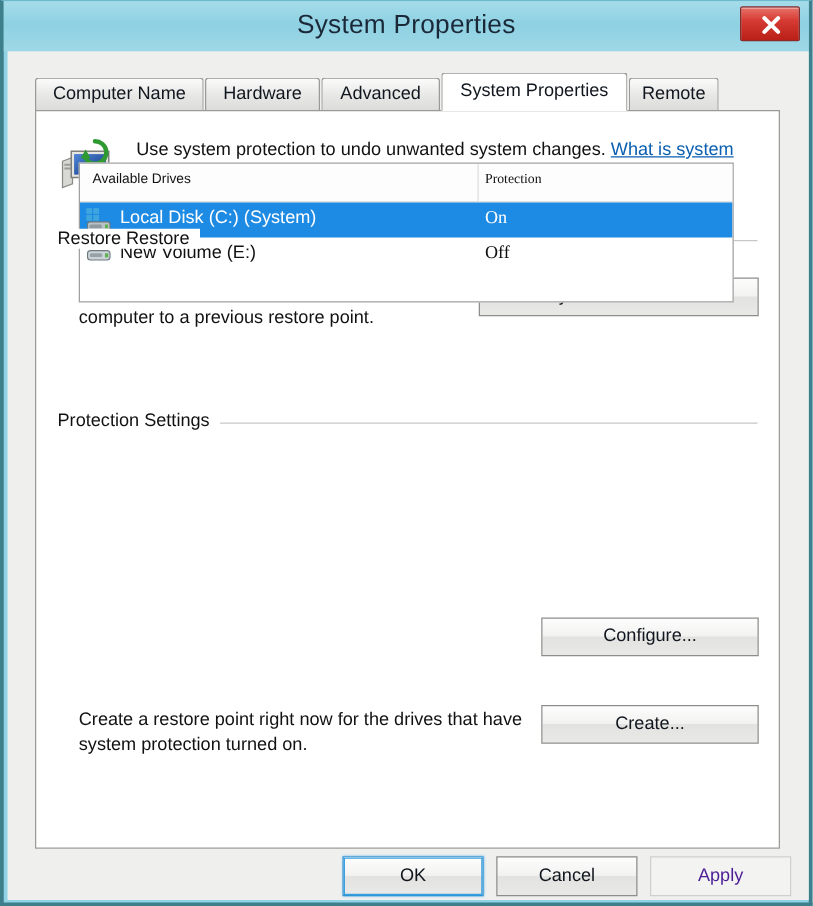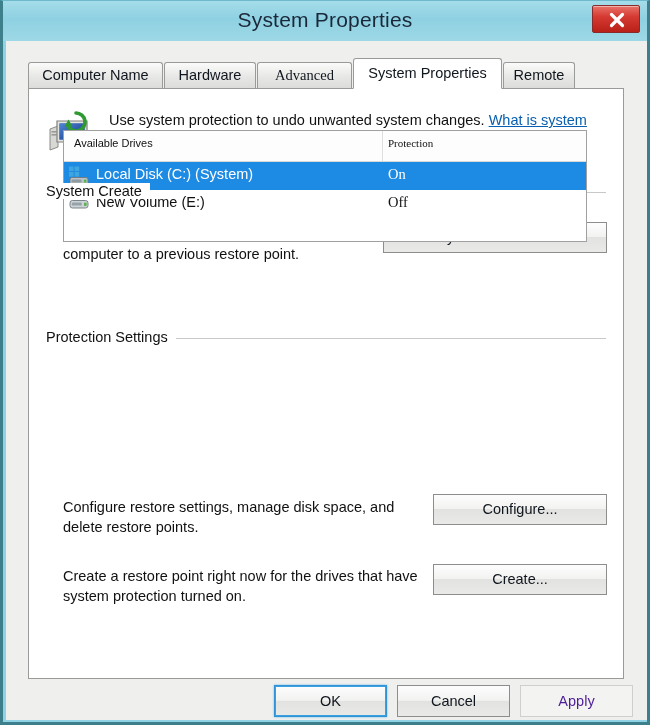--- a/index.html
+++ b/index.html
@@ -250,21 +250,21 @@
         <path d="M3.5 3.5 L14.5 14.5 M14.5 3.5 L3.5 14.5" stroke="#ffffff" stroke-width="3.2" stroke-linecap="round" fill="none"></path>
       </svg>
     </div>
   </div>
 
   <div id="dialog-body">
 
     <div id="tabstrip">
       <div class="tab" style="left:0px; width:135px;">Computer Name</div>
       <div class="tab" style="left:136px; width:92px;">Hardware</div>
-      <div class="tab" style="left:229px; width:95px;font-family:Liberation Serif, serif;">Advanced</div>
+      <div class="tab" style="left:229px; width:95px;">Advanced</div>
       <div class="tab active" style="left:325px; width:149px;">System Properties</div>
       <div class="tab" style="left:475px; width:72px;">Remote</div>
     </div>
 
     <div id="tabpanel">
 
       <div id="intro">
         <svg id="shield-icon" viewBox="0 0 48 48">
 
           <path d="M4 22 L12 19 L12 40 L4 43 Z" fill="#d8d8d4" stroke="#8a8a86" stroke-width="1"></path>
@@ -285,21 +285,21 @@
 
           <path d="M30 6 a9 9 0 1 1 -7.8 13.4" fill="none" stroke="#2f9a32" stroke-width="3.6" stroke-linecap="round"></path>
           <path d="M22.5 12.5 L18.5 19.5 L26.5 19.5 Z" fill="#2f9a32"></path>
         </svg>
 
         <div id="intro-text">
           <span>Use system protection to undo unwanted system changes. </span><a>What is system protection?</a>
         </div>
       </div>
 
-      <div class="group-label" style="left:17px; top:94px;">System Create</div>
+      <div class="group-label" style="left:17px; top:94px;">Restore Restore</div>
       <div class="group-rule" style="left:17px; top:103px; width:560px;"></div>
 
       <div class="body-text" style="left:34px; top:135px; width:330px;">You can undo system changes by reverting your computer to a previous restore point.</div>
       <div class="btn" style="left:354px; top:133px; width:224px; height:31px; line-height:29px;">System Restore...</div>
 
       <div class="group-label" style="left:17px; top:240px;">Protection Settings</div>
       <div class="group-rule" style="left:17px; top:249px; width:560px;"></div>
 
       <div id="drive-list">
         <div id="list-header">
@@ -327,21 +327,20 @@
             <rect x="2" y="6.5" width="18" height="7.5" rx="2.4" fill="#cdd4d8" stroke="#6e7a80" stroke-width="0.9"></rect>
             <rect x="3.8" y="8.6" width="10" height="3" rx="1.2" fill="#97a2a8"></rect>
             <rect x="16" y="8.7" width="2.6" height="3.2" fill="#5bb24e"></rect>
           </svg>
           <div class="drive-name">New Volume (E:)</div>
           <div class="drive-prot">Off</div>
         </div>
       </div>
 
       <div class="btn" style="left:404px; top:405px; width:174px; height:31px; line-height:29px;">Configure...</div>
-      <div class="body-text" style="left:34px; top:408px; width:340px;">Configure restore settings, manage disk space, and delete restore points.</div>
 
       <div class="btn" style="left:404px; top:475px; width:174px; height:31px; line-height:29px;">Create...</div>
       <div class="body-text" style="left:34px; top:477px; width:368px;">Create a restore point right now for the drives that have system protection turned on.</div>
     </div>
 
     <div id="footer">
       <div class="btn focused" style="left:268px; top:6px; width:113px; height:32px; line-height:30px;">OK</div>
       <div class="btn" style="left:391px; top:6px; width:113px; height:32px; line-height:30px;">Cancel</div>
       <div class="btn disabled" style="left:514px; top:6px; width:113px; height:32px; line-height:30px;">Apply</div>
     </div>

